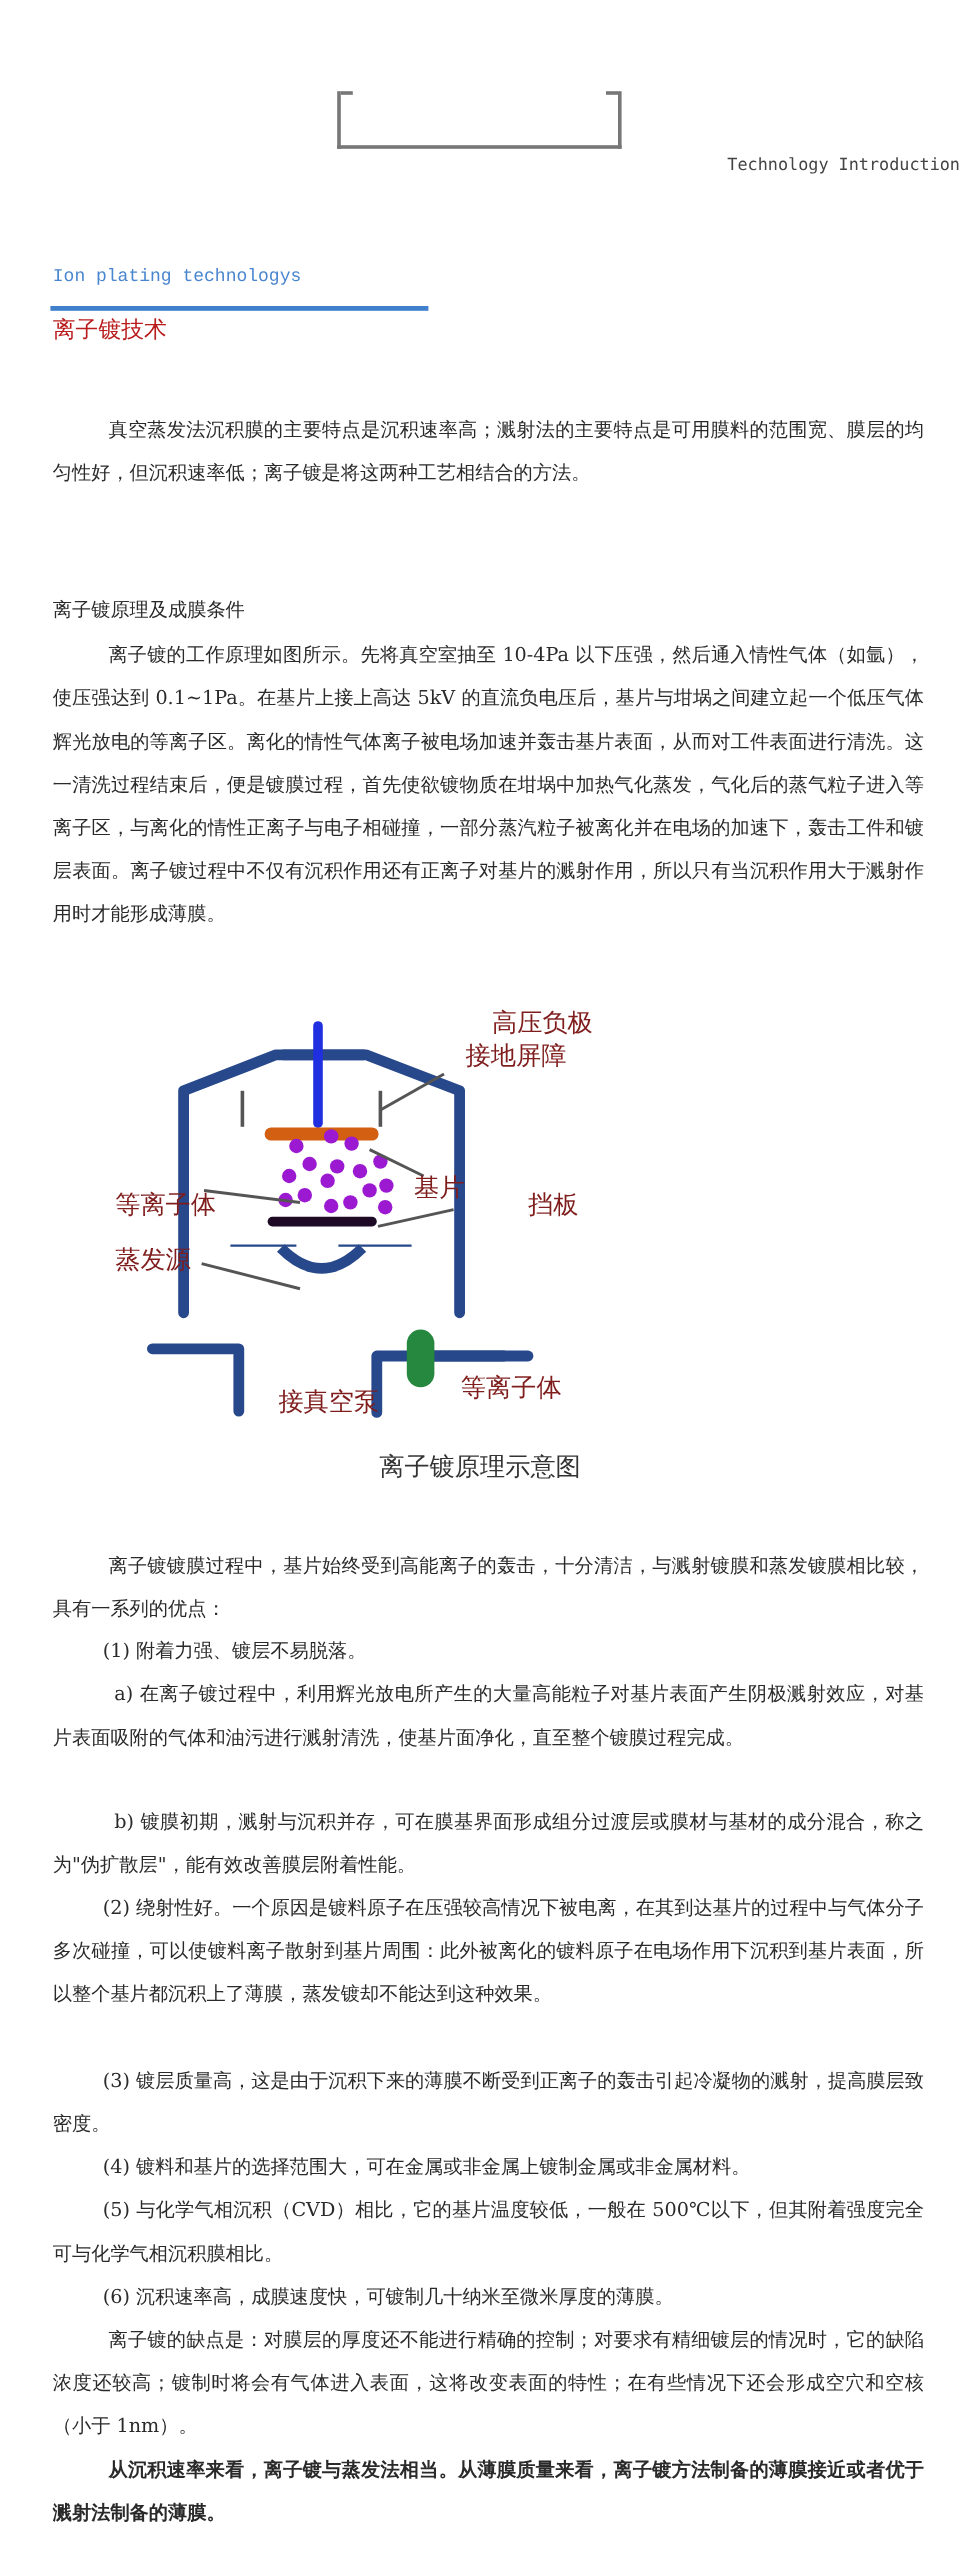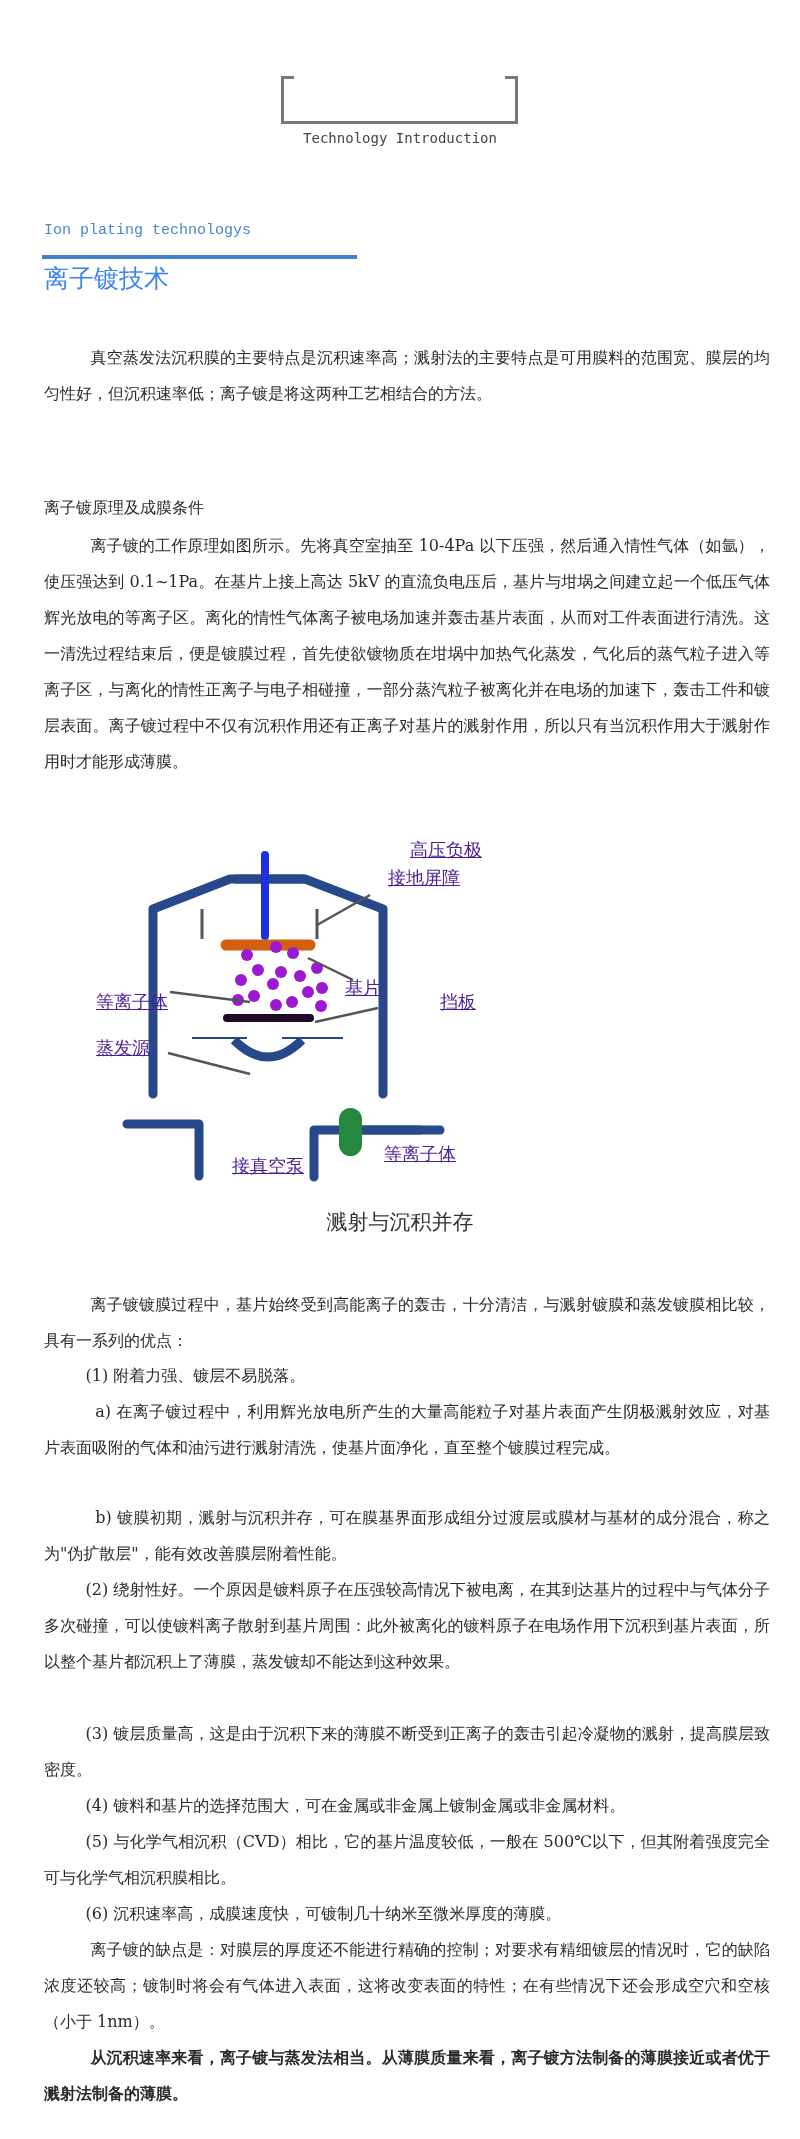--- a/index.html
+++ b/index.html
@@ -9,40 +9,40 @@
   
   .hdr { position: absolute; left: 0; top: 0; width: 800px; height: 160px; }
   .hdr-title { position: absolute; left: 0; width: 800px; top: 52px; text-align: center;
                font-size: 46px; color: #2a2a2a; letter-spacing: 2px; line-height: 60px; }
   .hdr-bracket { position: absolute; left: 281px; top: 76px; width: 237px; height: 48px;
                  border-left: 3px solid #777; border-right: 3px solid #777; border-bottom: 3px solid #777;
                  box-sizing: border-box; }
   .hdr-bracket::before, .hdr-bracket::after { content: ""; position: absolute; top: 0; width: 10px; height: 3px; background: #777; }
   .hdr-bracket::before { left: 0; }
   .hdr-bracket::after { right: 0; }
-  .hdr-sub { position: absolute; left: 0; width: 800px; top: 130px; text-align: center;
+  .hdr-sub { position: absolute; left: 0; width: 800px; top: 130px; text-align: right;
              font-family: "DejaVu Sans Mono", "Liberation Mono", monospace; font-size: 14px; color: #444; }
 
   
   .sec-en { position: absolute; left: 44px; top: 222px; font-family: "Liberation Mono", "DejaVu Sans Mono", monospace;
             font-size: 15px; color: #4a86cf; }
   .sec-rule { position: absolute; left: 42px; top: 255px; width: 315px; height: 4px; background: #3f7fcb; }
-  .sec-cn { position: absolute; left: 44px; top: 262px; font-size: 25px; color: #3b82f6; }
+  .sec-cn { position: absolute; left: 44px; top: 262px; font-size: 19px; color: #b91c1c; }
 
   
   .p { position: absolute; left: 44px; width: 726px; font-size: 16px; line-height: 36px; color: #2a2a2a;
        text-align: justify; margin: 0; }
   .indent { text-indent: 2.9em; }
   .indent-s { text-indent: 2.6em; }
   .indent-a { text-indent: 3.2em; }
 
   
   .diagram { position: absolute; left: 110px; top: 830px; width: 560px; height: 430px; }
   .diagram svg { position: absolute; left: 0; top: 0; }
-  .lbl { position: absolute; font-size: 18px; color: #4c1d95; white-space: nowrap; text-decoration: underline; }
+  .lbl { position: absolute; font-size: 21px; color: #7f1d1d; white-space: nowrap; }
   .caption { position: absolute; left: 0; width: 800px; top: 1208px; text-align: center; font-size: 21px; color: #333; }
 </style>
 </head>
 <body>
 
 <div class="hdr">
   <div class="hdr-bracket"></div>
   <div class="hdr-sub">Technology Introduction</div>
 </div>
 
@@ -110,21 +110,21 @@
   </svg>
   <div class="lbl" style="left:300px; top:8px;">高压负极</div>
   <div class="lbl" style="left:278px; top:36px;">接地屏障</div>
   <div class="lbl" style="left:235px; top:146px;">基片</div>
   <div class="lbl" style="left:-14px; top:160px;">等离子体</div>
   <div class="lbl" style="left:330px; top:160px;">挡板</div>
   <div class="lbl" style="left:-14px; top:206px;">蒸发源</div>
   <div class="lbl" style="left:122px; top:324px;">接真空泵</div>
   <div class="lbl" style="left:274px; top:312px;">等离子体</div>
 </div>
-<div class="caption">溅射与沉积并存</div>
+<div class="caption">离子镀原理示意图</div>
 
 <p class="p indent" style="top:1287px;">离子镀镀膜过程中，基片始终受到高能离子的轰击，十分清洁，与溅射镀膜和蒸发镀膜相比较，具有一系列的优点：</p>
 <p class="p indent-s" style="top:1358px;">(1) 附着力强、镀层不易脱落。</p>
 <p class="p indent-a" style="top:1394px;">a) 在离子镀过程中，利用辉光放电所产生的大量高能粒子对基片表面产生阴极溅射效应，对基片表面吸附的气体和油污进行溅射清洗，使基片面净化，直至整个镀膜过程完成。</p>
 <p class="p indent-a" style="top:1500px;">b) 镀膜初期，溅射与沉积并存，可在膜基界面形成组分过渡层或膜材与基材的成分混合，称之为"伪扩散层"，能有效改善膜层附着性能。</p>
 <p class="p indent-s" style="top:1572px;">(2) 绕射性好。一个原因是镀料原子在压强较高情况下被电离，在其到达基片的过程中与气体分子多次碰撞，可以使镀料离子散射到基片周围：此外被离化的镀料原子在电场作用下沉积到基片表面，所以整个基片都沉积上了薄膜，蒸发镀却不能达到这种效果。</p>
 <p class="p indent-s" style="top:1716px;">(3) 镀层质量高，这是由于沉积下来的薄膜不断受到正离子的轰击引起冷凝物的溅射，提高膜层致密度。</p>
 <p class="p indent-s" style="top:1788px;">(4) 镀料和基片的选择范围大，可在金属或非金属上镀制金属或非金属材料。</p>
 <p class="p indent-s" style="top:1824px;">(5) 与化学气相沉积（CVD）相比，它的基片温度较低，一般在 500℃以下，但其附着强度完全可与化学气相沉积膜相比。</p>
 <p class="p indent-s" style="top:1896px;">(6) 沉积速率高，成膜速度快，可镀制几十纳米至微米厚度的薄膜。</p>

